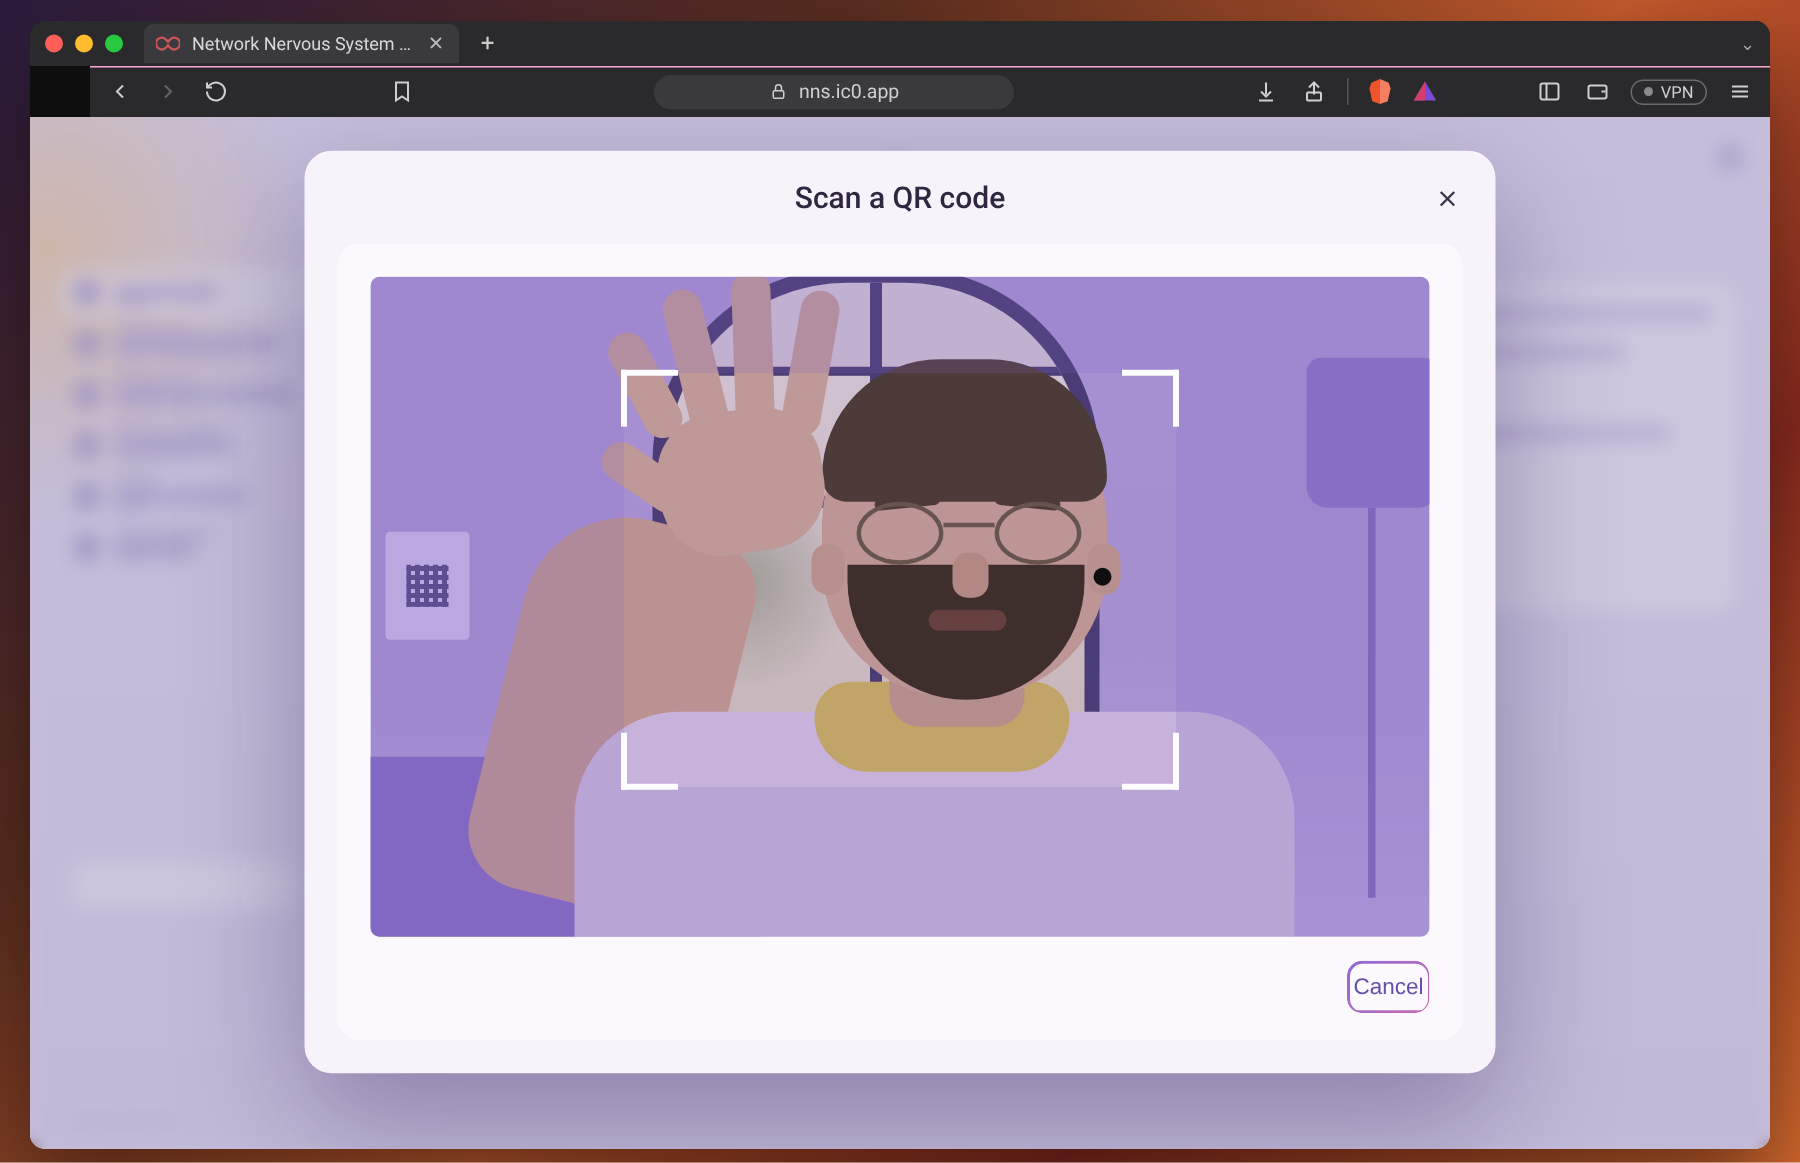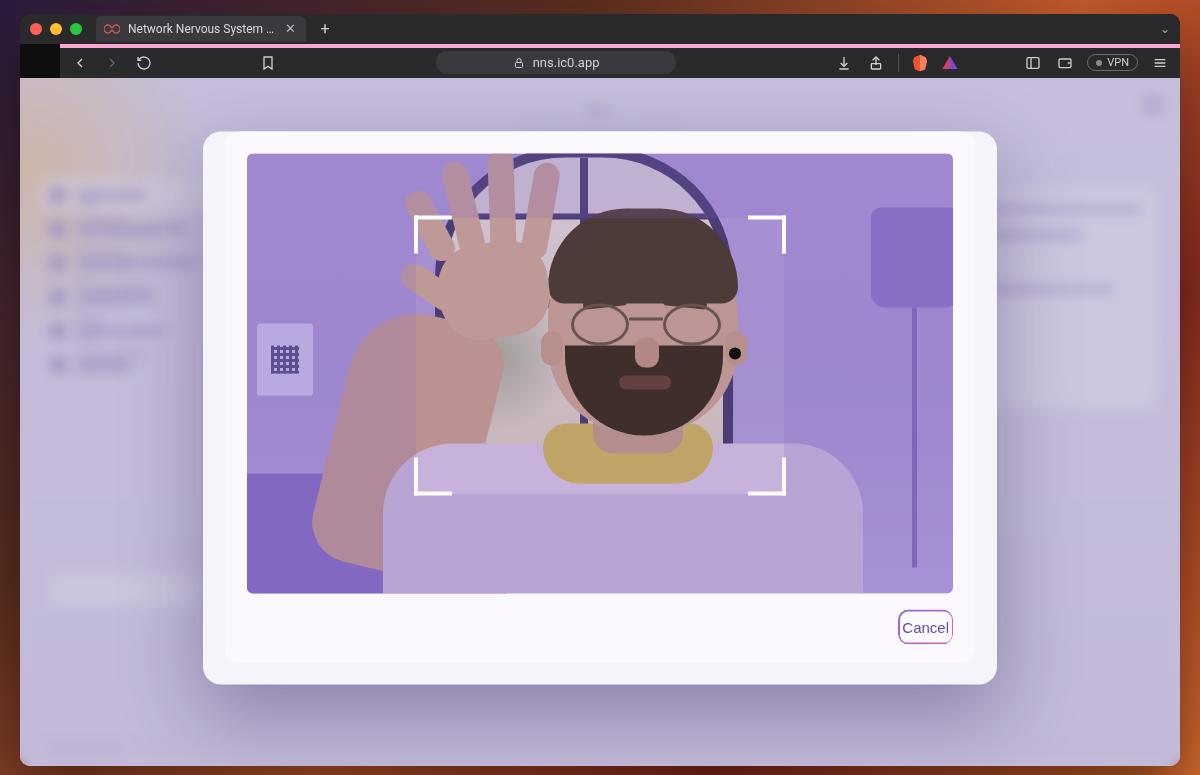--- a/index.html
+++ b/index.html
@@ -18,21 +18,21 @@
   .dot { width:12px; height:12px; border-radius:50%; }
   .dot.red{background:#ff5f57;} .dot.yellow{background:#febc2e;} .dot.green{background:#28c840;}
   .tab { display:flex; align-items:center; gap:8px; background:#3a3a3e; height:26px; padding:0 10px 0 8px; border-radius:6px 6px 0 0; color:#d8d8da; font-size:12px; max-width:210px; }
   .tab .fav { display:flex; gap:0px;}
   .tab .tabtext { white-space:nowrap; overflow:hidden; text-overflow:ellipsis; max-width:150px;}
   .tab .x { color:#bbb; font-size:13px; margin-left:2px;}
   .newtab { width:22px;height:22px; display:flex;align-items:center;justify-content:center;color:#ccc;border-radius:4px; font-size:16px;}
   .titlebar .spacer{flex:1;}
   .chev { color:#aaa; font-size:12px;}
 
-  .toolbar { height:34px; background:#2a2a2d; display:flex; align-items:center; padding:0 10px; gap:12px; border-top:4px solid #f9a8d4;margin-left:40px;}
+  .toolbar { height:34px; background:#2a2a2d; display:flex; align-items:center; padding:0 10px; gap:12px; border-top:1px solid #f9a8d4;margin-left:40px;}
   .tbtn { color:#bdbdc0; width:20px;height:20px; display:flex;align-items:center;justify-content:center; }
   .tbtn svg{width:16px;height:16px;}
   .tbtn.dim{opacity:.35;}
   .addr { flex:1; display:flex; align-items:center; justify-content:center; gap:8px; }
   .addrbox { display:flex;align-items:center;gap:8px; background:#3a3a3e; padding:4px 14px; border-radius:14px; color:#cfcfd2; font-size:13px; min-width:240px; justify-content:center;}
   .lock{width:12px;height:12px;}
   .right-icons{display:flex;align-items:center;gap:12px;color:#bdbdc0;}
   .vsep{width:1px;height:18px;background:#555;}
   .brave-badge{width:18px;height:18px;}
   .tri-badge{width:18px;height:18px;}
@@ -281,20 +281,29 @@
       <div class="bg-card">
         <div class="bg-cardline"></div>
         <div class="bg-cardline s2"></div>
         <div class="bg-cardline s3"></div>
       </div>
     </div>
 
     <div class="modal-back"></div>
 
     <div class="modal">
+      <div class="modal-head">
+        <div class="modal-title">Scan a QR code</div>
+        <div class="modal-close">
+          <svg viewBox="0 0 24 24" fill="none" stroke="#3a3348" stroke-width="2">
+              <line x1="6" y1="6" x2="18" y2="18"></line>
+              <line x1="6" y1="18" x2="18" y2="6"></line>
+            </svg>
+        </div>
+      </div>
       <div class="cam-card">
         <div class="cam-frame">
           <div class="roomwall"></div>
           <div class="sideboard"></div>
           <div class="qrpaper"></div>
           <div class="floorlamp">
               <div class="lamp-shade"></div>
               <div class="lamp-pole"></div>
             </div>
           <div class="window">

